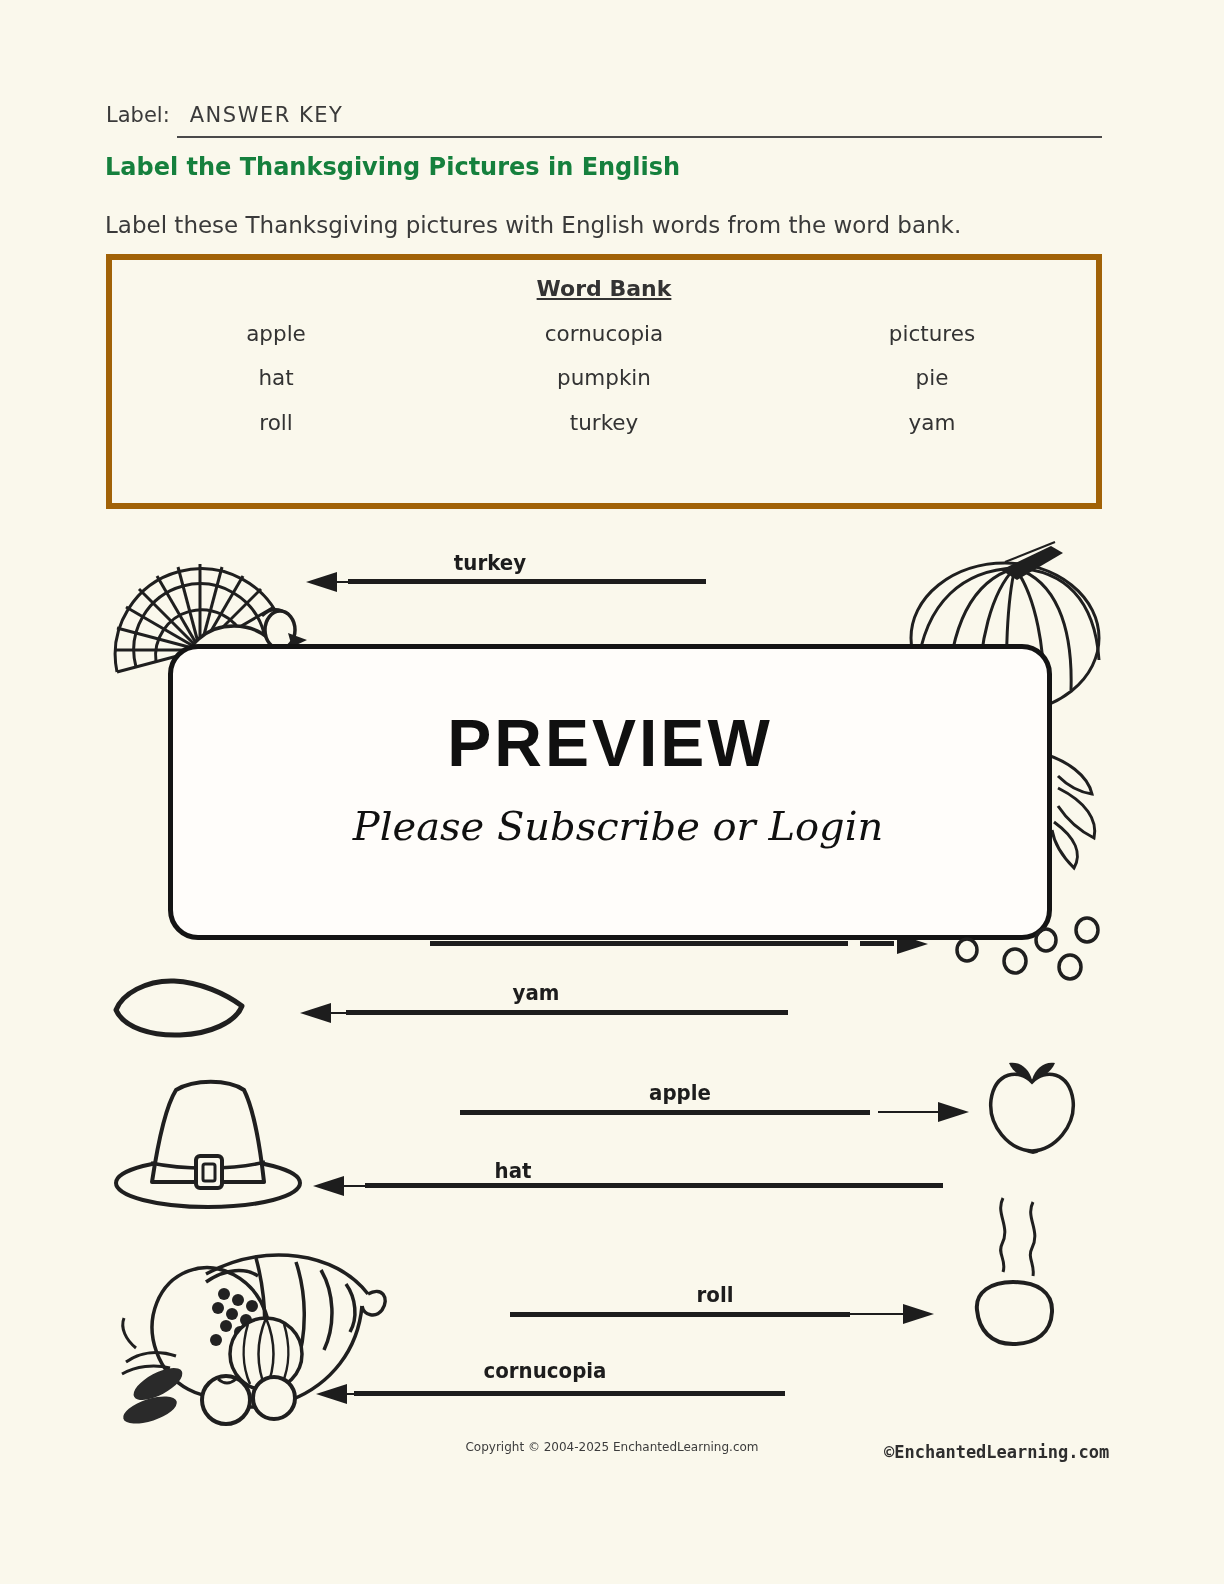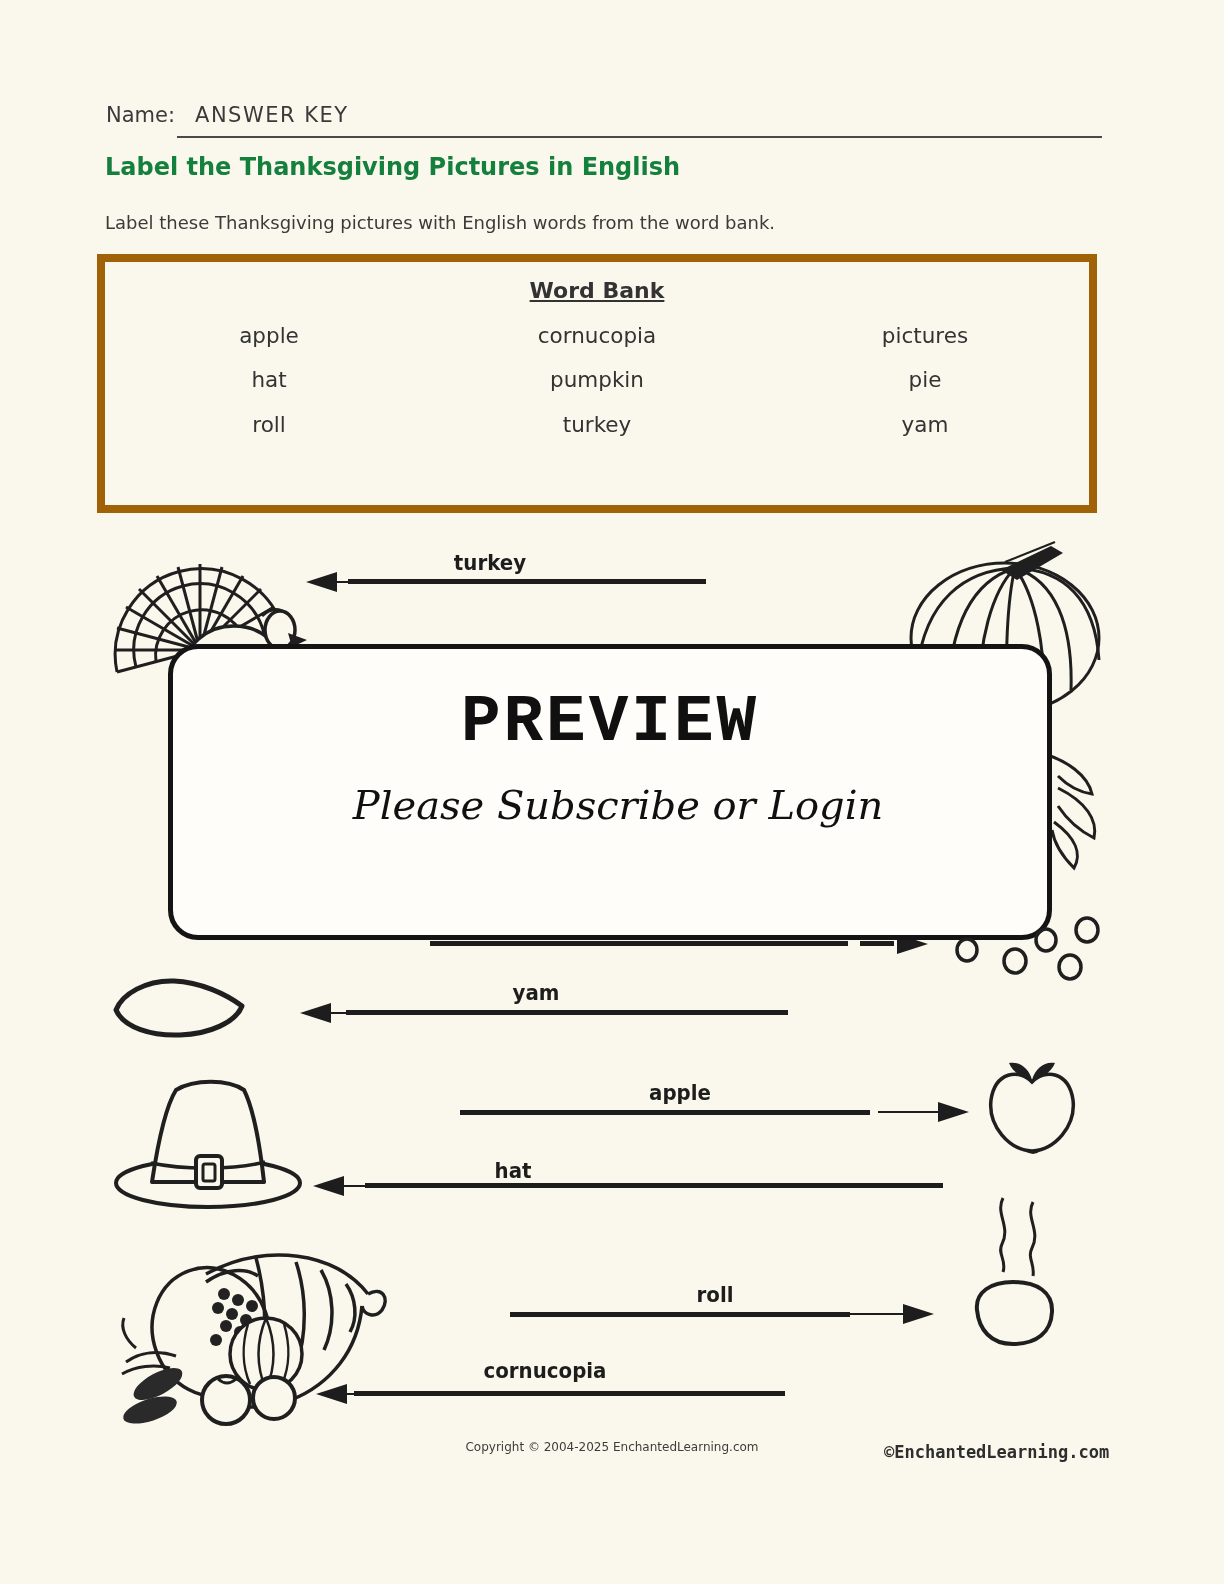--- a/index.html
+++ b/index.html
@@ -4,52 +4,52 @@
 <style>
   html,body{margin:0;padding:0;}
   body{background:#e8e6dc;font-family:"DejaVu Sans",sans-serif;}
   .page{position:relative;width:1224px;height:1584px;background:#faf8ec;overflow:hidden;color:#383838;}
 
   
   .name-row{position:absolute;left:106px;top:103px;font-size:21px;color:#3a3a3a;}
   .name-value{margin-left:20px;letter-spacing:1.5px;}
   .name-underline{position:absolute;left:177px;top:136px;width:925px;height:2px;background:#4a4a4a;}
   .doc-title{position:absolute;left:105px;top:153px;font-size:24px;font-weight:700;color:#15803d;}
-  .doc-sub{position:absolute;left:105px;top:212px;font-size:18px;color:#3a3a3a;}
-
-  
-  .wordbank{position:absolute;left:97px;top:254px;width:984px;height:243px;border:8px solid #a16207;}
+  .doc-sub{position:absolute;left:105px;top:212px;font-size:23px;color:#3a3a3a;}
+
+  
+  .wordbank{position:absolute;left:106px;top:254px;width:984px;height:243px;border:6px solid #a16207;}
   .wb-title{margin-top:16px;text-align:center;font-size:22px;font-weight:700;text-decoration:underline;color:#333;}
   .wb-grid{display:grid;grid-template-columns:repeat(3,1fr);grid-auto-rows:44.5px;margin-top:10px;}
   .wb-word{display:flex;align-items:center;justify-content:center;font-size:21.5px;color:#333;}
 
   
   .ill{position:absolute;z-index:1;}
   .front{z-index:3;}
   .alabel{position:absolute;transform:translateX(-50%) scaleX(.9);font-size:22px;font-weight:700;color:#1d1d1d;z-index:1;white-space:nowrap;}
   .aline{position:absolute;height:5px;background:#1d1d1d;z-index:1;}
   .atail{position:absolute;height:2px;background:#1d1d1d;z-index:1;}
   .atri-l{position:absolute;width:0;height:0;border-top:10px solid transparent;border-bottom:10px solid transparent;border-right:31px solid #1d1d1d;z-index:1;}
   .atri-r{position:absolute;width:0;height:0;border-top:10px solid transparent;border-bottom:10px solid transparent;border-left:31px solid #1d1d1d;z-index:1;}
 
   
   .preview{position:absolute;left:168px;top:644px;width:874px;height:286px;background:#fffdfa;border:5px solid #141414;border-radius:30px;z-index:2;text-align:center;}
-  .preview-title{margin-top:36px;font-family:Liberation Mono, monospace;font-weight:700;font-size:66px;letter-spacing:3px;color:#101010;}
+  .preview-title{margin-top:56px;font-family:Liberation Sans, sans-serif;font-weight:700;font-size:66px;letter-spacing:3px;color:#101010;}
   .preview-sub{margin-top:22px;font-family:"DejaVu Serif",serif;font-style:italic;font-size:40px;color:#101010;padding-left:16px;}
 
   .credit{position:absolute;left:884px;top:1442px;font-family:"DejaVu Sans Mono",monospace;font-size:17px;font-weight:700;color:#2e2e2e;z-index:3;}
   .copyright{position:absolute;left:0;top:1440px;width:100%;text-align:center;font-size:12px;color:#3c3c3c;}
 </style>
 </head>
 <body>
 
 <div class="page">
 
   <div class="name-row">
-    <span>Name:</span><span class="name-value">ANSWER KEY</span>
+    <span>Label:</span><span class="name-value">ANSWER KEY</span>
   </div>
   <div class="name-underline"></div>
   <div class="doc-title">Label the Thanksgiving Pictures in English</div>
   <div class="doc-sub">Label these Thanksgiving pictures with English words from the word bank.</div>
 
   <div class="wordbank">
     <div class="wb-title">Word Bank</div>
     <div class="wb-grid">
       <div class="wb-word">apple</div>
       <div class="wb-word">cornucopia</div>

